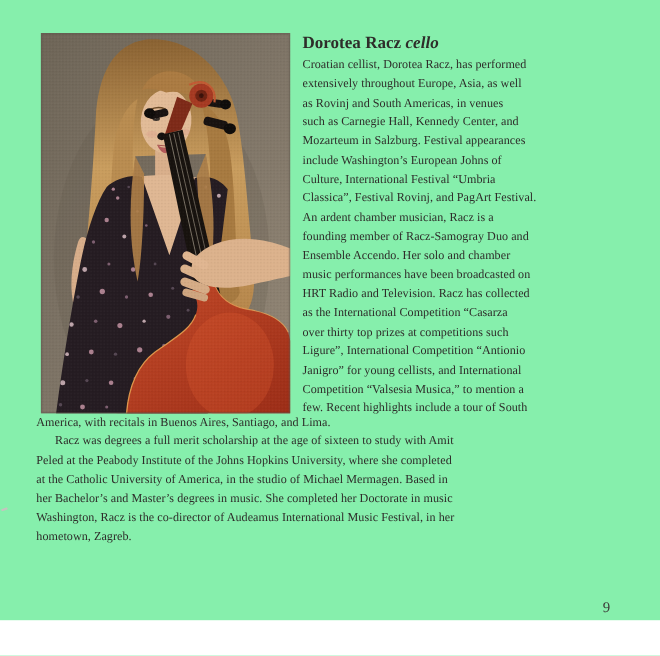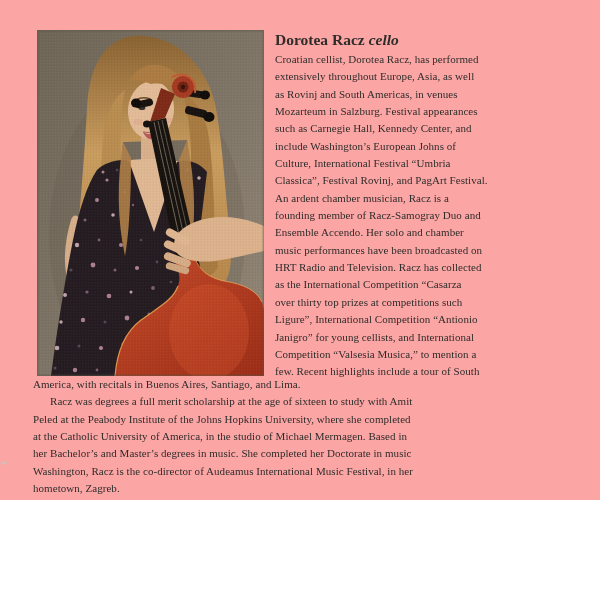--- a/index.html
+++ b/index.html
@@ -1,18 +1,18 @@
 <!DOCTYPE html>
 <html><head>
 <meta charset="utf-8">
 <style>
   html,body { margin:0; padding:0; background:#ffffff; }
   .page {
-    position:relative; width:600px; height:500px;
-    background:#fca5a5; overflow:hidden;
+    position:relative; width:600px; height:564px;
+    background:#86efac; overflow:hidden;
     font-family:"Liberation Serif", serif; color:#2e2d2a;
   }
   .photo {
     position:absolute; left:37px; top:30px; width:227px; height:346px;
   }
   .photo svg { display:block; width:100%; height:100%; }
   .bio-column { position:absolute; left:275px; top:31px; }
   .bio-title { font-size:15.5px; line-height:17px; margin-bottom:3px; white-space:nowrap; }
   .bio-title .nm { font-weight:bold; }
   .bio-title .inst { font-weight:bold; font-style:italic; margin-left:4px; }
@@ -187,22 +187,22 @@
     </svg>
   </div>
 
   <div class="bio-column">
     <div class="bio-title">
       <span class="nm">Dorotea Racz</span><span class="inst">cello</span>
     </div>
     <div class="bl">Croatian cellist, Dorotea Racz, has performed</div>
     <div class="bl">extensively throughout Europe, Asia, as well</div>
     <div class="bl">as Rovinj and South Americas, in venues</div>
+    <div class="bl">such as Carnegie Hall, Kennedy Center, and</div>
     <div class="bl">Mozarteum in Salzburg. Festival appearances</div>
-    <div class="bl">such as Carnegie Hall, Kennedy Center, and</div>
     <div class="bl">include Washington’s European Johns of</div>
     <div class="bl">Culture, International Festival “Umbria</div>
     <div class="bl">Classica”, Festival Rovinj, and PagArt Festival.</div>
     <div class="bl">An ardent chamber musician, Racz is a</div>
     <div class="bl">founding member of Racz-Samogray Duo and</div>
     <div class="bl">Ensemble Accendo. Her solo and chamber</div>
     <div class="bl">music performances have been broadcasted on</div>
     <div class="bl">HRT Radio and Television. Racz has collected</div>
     <div class="bl">as the International Competition “Casarza</div>
     <div class="bl">over thirty top prizes at competitions such</div>

